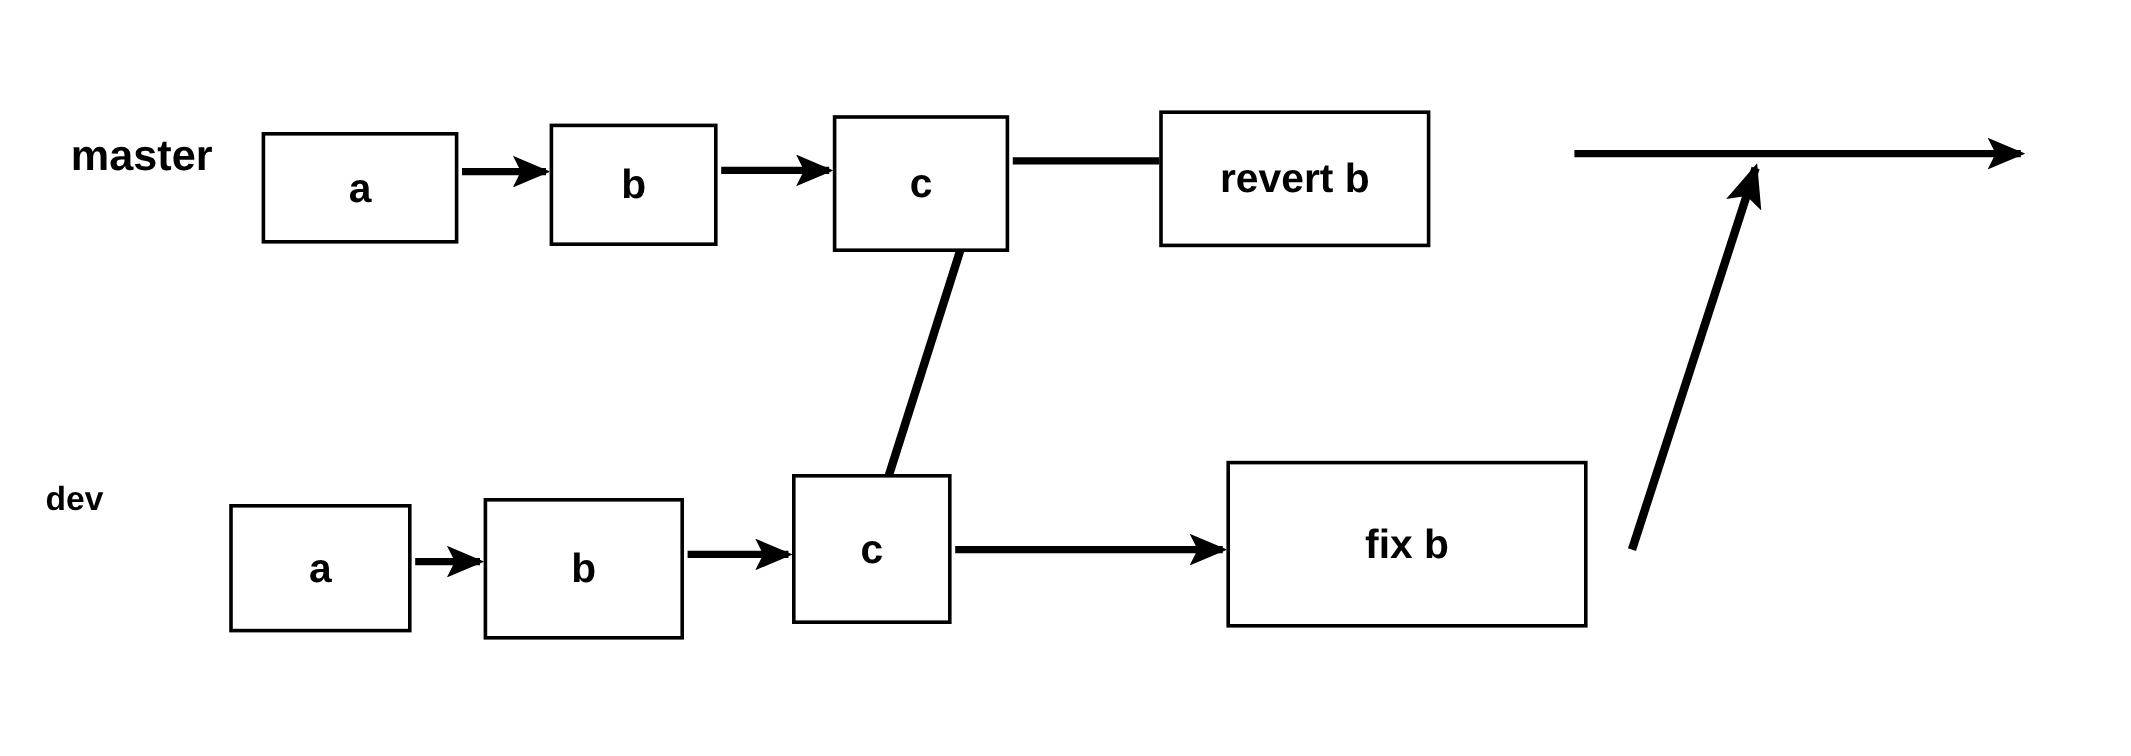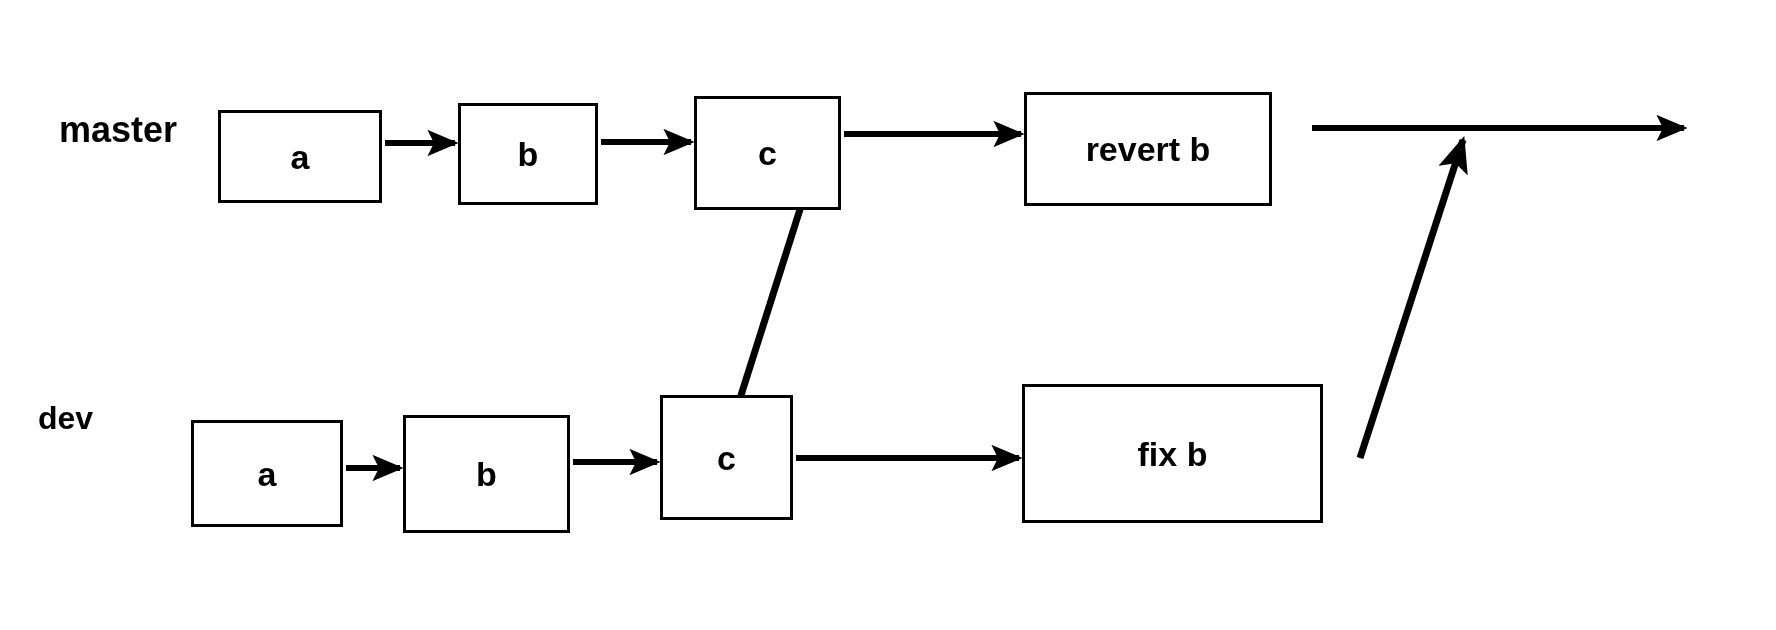--- a/index.html
+++ b/index.html
@@ -70,32 +70,32 @@
         <line x1="346" y1="468" x2="400" y2="468" stroke="#000000" stroke-width="6" marker-end="url(#arrowhead)"></line>
         <line x1="573" y1="462" x2="657" y2="462" stroke="#000000" stroke-width="6" marker-end="url(#arrowhead)"></line>
         <line x1="796" y1="458" x2="1019" y2="458" stroke="#000000" stroke-width="6" marker-end="url(#arrowhead)"></line>
         <line x1="723" y1="452" x2="822" y2="140" stroke="#000000" stroke-width="7" marker-end="url(#arrowhead)"></line>
         <line x1="1360" y1="458" x2="1463" y2="140" stroke="#000000" stroke-width="7" marker-end="url(#arrowhead)"></line>
       </g>
   </svg>
 
   <div class="branch-label" id="label-master" style="left: 38px; top: 112px; font-size: 36px; color: rgb(0, 0, 0); margin-left: 21px;"><span>master</span></div>
 
-  <div class="branch-label" id="label-dev" style="left: 38px; top: 402px; font-size: 32px; color: rgb(0, 0, 0);"><span>dev</span></div>
+  <div class="branch-label" id="label-dev" style="left: 38px; top: 402px; font-size: 28px; color: rgb(0, 0, 0);"><span>dev</span></div>
 
   <div class="node-box" id="node-master-a" style="left: 218px; top: 110px; width: 164px; height: 93px; border-color: rgb(0, 0, 0);">
     <span class="node-label" style="font-size: 34px; color: rgb(0, 0, 0);">a</span>
   </div>
   <div class="node-box" id="node-master-b" style="left: 458px; top: 103px; width: 140px; height: 102px; border-color: rgb(0, 0, 0);">
     <span class="node-label" style="font-size: 34px; color: rgb(0, 0, 0);">b</span>
   </div>
   <div class="node-box" id="node-master-c" style="left: 694px; top: 96px; width: 147px; height: 114px; border-color: rgb(0, 0, 0);">
     <span class="node-label" style="font-size: 34px; color: rgb(0, 0, 0);">c</span>
   </div>
-  <div class="node-box" id="node-master-revert-b" style="left: 1024px; top: 92px; width: 248px; height: 114px; border-color: rgb(0, 0, 0);">
+  <div class="node-box" id="node-master-revert-b" style="left: 966px; top: 92px; width: 226px; height: 114px; border-color: rgb(0, 0, 0);">
     <span class="node-label" style="font-size: 34px; color: rgb(0, 0, 0);">revert b</span>
   </div>
 
   <div class="node-box" id="node-dev-a" style="left: 191px; top: 420px; width: 152px; height: 107px; border-color: rgb(0, 0, 0);">
     <span class="node-label" style="font-size: 34px; color: rgb(0, 0, 0);">a</span>
   </div>
   <div class="node-box" id="node-dev-b" style="left: 403px; top: 415px; width: 167px; height: 118px; border-color: rgb(0, 0, 0);">
     <span class="node-label" style="font-size: 34px; color: rgb(0, 0, 0);">b</span>
   </div>
   <div class="node-box" id="node-dev-c" style="left: 660px; top: 395px; width: 133px; height: 125px; border-color: rgb(0, 0, 0);">

